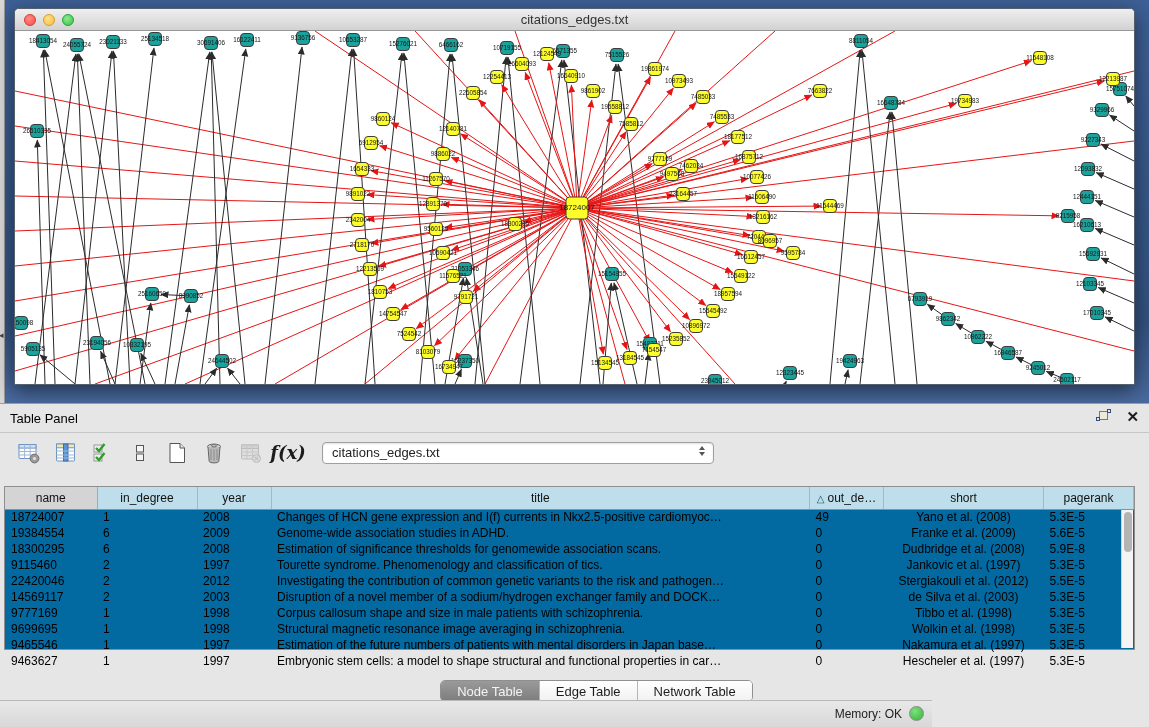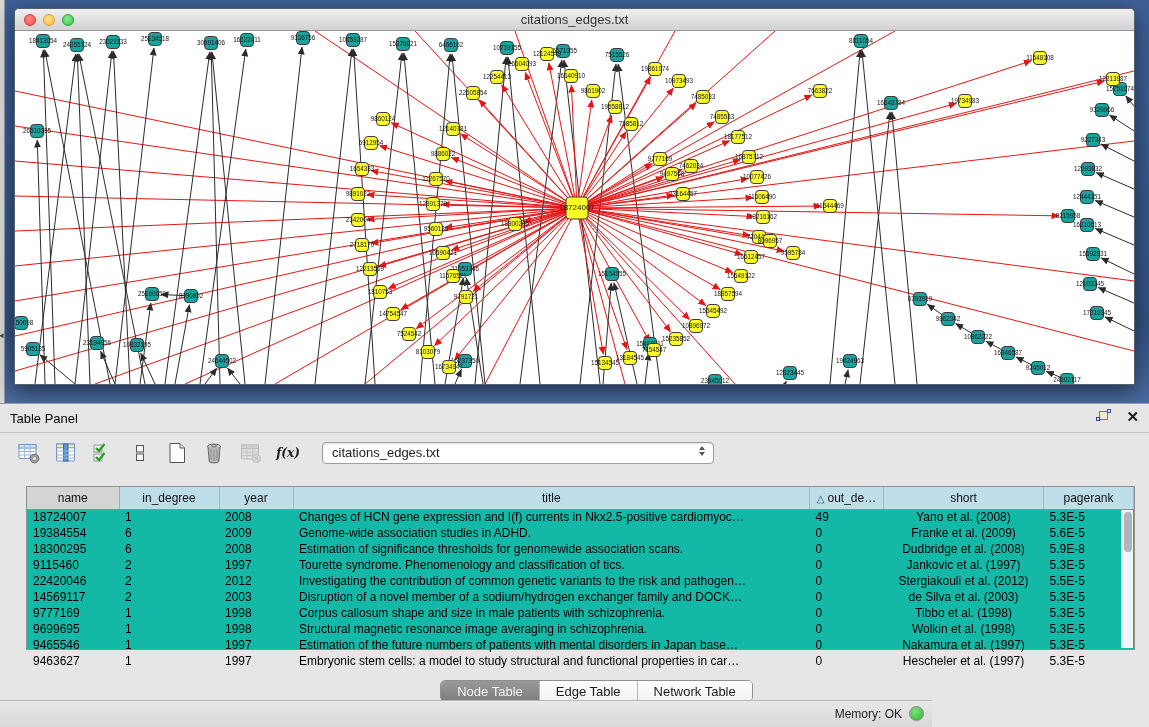--- a/index.html
+++ b/index.html
@@ -27,28 +27,28 @@
   .panel-header .hdr-icons { position:absolute; right:10px; top:5px; display:flex; gap:14px; align-items:center; }
   .float-ic { width:16px; height:16px; position:relative; cursor:pointer; }
   .float-ic .sq1 { position:absolute; left:3px; top:2px; width:9px; height:9px; border:1px solid #8a7a45; background:#efeadb; }
   .float-ic .sq2 { position:absolute; left:0; top:8px; width:4px; height:4px; border:1px solid #2f4f7d; }
   .float-ic .sq3 { position:absolute; left:11px; top:0; width:4px; height:4px; border:1px solid #2f4f7d; }
   .close-ic { font-size:15px; font-weight:bold; color:#1d1d1d; cursor:pointer; line-height:16px; }
 
   .toolbar { position:relative; height:40px; border-top:1px solid #c6c6c6; display:flex; align-items:center; padding-left:16px; gap:11px; }
   .tb-icon { width:26px; height:26px; display:flex; align-items:center; justify-content:center; cursor:pointer; }
   .tb-icon svg { width:24px; height:24px; }
-  .fx { font-family:"DejaVu Serif", serif; font-style:italic; font-weight:bold; font-size:12px; color:#1b1b1b; }
+  .fx { font-family:"DejaVu Serif", serif; font-style:italic; font-weight:bold; font-size:18px; color:#1b1b1b; }
   .combo { position:relative; margin-left:10px; width:392px; height:22px; background:#fff; border:1px solid #9f9f9f; border-radius:4px; font-size:13px; color:#222; line-height:20px; padding-left:9px; cursor:pointer; box-shadow:inset 0 1px 2px rgba(0,0,0,.12); }
   .combo .spinner { position:absolute; right:8px; top:3px; display:flex; flex-direction:column; gap:2px; }
   .combo .spinner i { width:0; height:0; border-left:3.5px solid transparent; border-right:3.5px solid transparent; }
   .combo .spinner i.up { border-bottom:4px solid #555; }
   .combo .spinner i.dn { border-top:4px solid #555; }
 
-  .table-wrap { position:absolute; left:26px; right:14px; top:82px; height:164px; background:#14b8a6; border:1px solid #8f8f8f; }
+  .table-wrap { position:absolute; left:4px; right:14px; top:82px; height:164px; background:#0369a1; border:1px solid #8f8f8f; }
   table.data { width:100%; border-collapse:collapse; table-layout:fixed; font-size:12px; }
   table.data th { height:22px; background:#bfdeeb; border-right:1px solid #9fb9c6; border-bottom:1px solid #8f8f8f; font-weight:normal; color:#111; text-align:center; overflow:hidden; white-space:nowrap; cursor:pointer; }
   table.data th.name-col { background:#d4d4d4; border-right:1px solid #aaa; }
   table.data th .sort-tri { color:#17526e; font-size:10px; margin-right:3px; }
   table.data td { height:16px; padding:0 6px; color:#000; white-space:nowrap; overflow:hidden; text-overflow:clip; cursor:default; }
   table.data td.ctr { text-align:center; }
   .c0{width:92px}.c1{width:100px}.c2{width:74px}.c4{width:74px}.c5{width:160px}.c6{width:90px}
   .vscroll { position:absolute; right:1px; top:23px; bottom:1px; width:12px; background:#f4f4f4; border-left:1px solid #d2d2d2; }
   .vscroll .thumb { position:absolute; left:1.5px; top:2px; width:8px; height:40px; background:#b4b4b4; border-radius:5px; }
 
@@ -833,21 +833,21 @@
             <td class="c2">1997</td>
             <td class="c3">Estimation of the future numbers of patients with mental disorders in Japan base…</td>
             <td class="c4">0</td>
             <td class="c5 ctr">Nakamura et al. (1997)</td>
             <td class="c6">5.3E-5</td>
           </tr>
           <tr>
             <td class="c0">9463627</td>
             <td class="c1">1</td>
             <td class="c2">1997</td>
-            <td class="c3">Embryonic stem cells: a model to study structural and functional properties in car…</td>
+            <td class="c3">Embryonic stem cells: a model to shape structural and functional properties in car…</td>
             <td class="c4">0</td>
             <td class="c5 ctr">Hescheler et al. (1997)</td>
             <td class="c6">5.3E-5</td>
           </tr>
         </tbody>
     </table>
     <div class="vscroll">
         <div class="thumb"></div>
       </div>
   </div>

